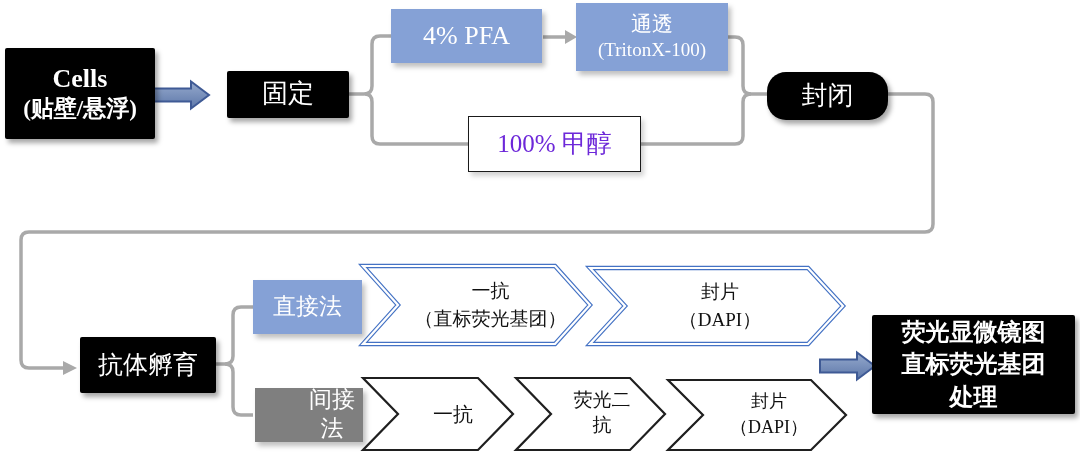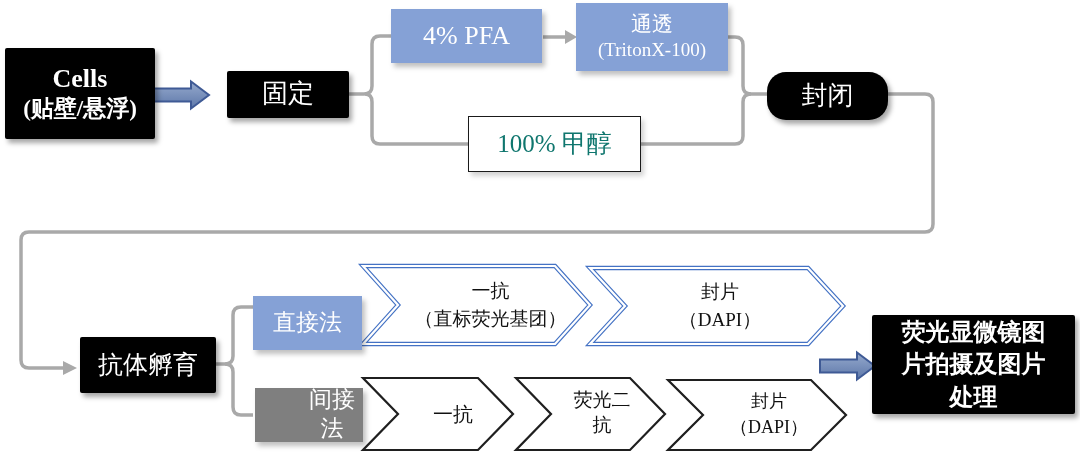--- a/index.html
+++ b/index.html
@@ -14,21 +14,21 @@
   .chevblue-outer{fill:#ffffff;stroke:var(--color-chevron-blue,#4472C4);stroke-width:4.5px;stroke-linejoin:miter;}
   .chevblue-inner{fill:none;stroke:#ffffff;stroke-width:2.2px;stroke-linejoin:miter;}
   .chevblack{fill:#ffffff;stroke:var(--color-chevron-black,#1F1F1F);stroke-width:2.2px;stroke-linejoin:miter;}
   .box{
     position:absolute;display:flex;flex-direction:column;align-items:center;justify-content:center;
     text-align:center;box-sizing:border-box;line-height:1.25;
   }
   .black-box{background:var(--color-black-box,#000);color:#fff;border-radius:2px;box-shadow:3px 4px 5px rgba(0,0,0,0.35);}
   .blue-box{background:var(--color-blue-box,#85A1D6);color:#fff;box-shadow:3px 4px 5px rgba(0,0,0,0.25);}
   .gray-box{background:var(--color-gray-box,#7F7F7F);color:#fff;box-shadow:3px 4px 5px rgba(0,0,0,0.25);}
-  .white-box{background:#fff;border:1.5px solid #1a1a1a;color:#0f766e;box-shadow:3px 4px 5px rgba(0,0,0,0.18);}
+  .white-box{background:#fff;border:1.5px solid #1a1a1a;color:#6d28d9;box-shadow:3px 4px 5px rgba(0,0,0,0.18);}
   .chevlabel{
     position:absolute;display:flex;flex-direction:column;align-items:center;justify-content:center;
     text-align:center;color:#111;font-size:19px;line-height:1.5;
   }
 </style>
 </head>
 <body>
 
 <div class="canvas">
 
@@ -91,31 +91,31 @@
   </div>
 
   <div class="box black-box" style="left:767px;top:72px;width:121px;height:48px;font-size:26px;border-radius:19px;">
     <div>封闭</div>
   </div>
 
   <div class="box black-box" style="left:80px;top:337px;width:136px;height:56px;font-size:25px;">
     <div>抗体孵育</div>
   </div>
 
-  <div class="box blue-box" style="left:253px;top:280px;width:109px;height:54px;font-size:23px;margin-top:16px;">
+  <div class="box blue-box" style="left:253px;top:280px;width:109px;height:54px;font-size:23px;">
     <div>直接法</div>
   </div>
 
   <div class="box gray-box" style="left:255px;top:388px;width:108px;height:54px;font-size:23px;padding-left:46px;">
     <div>间接法</div>
   </div>
 
   <div class="box black-box" style="left:872px;top:315px;width:203px;height:99px;font-size:24px;font-weight:bold;line-height:1.35;">
     <div>荧光显微镜图</div>
-    <div>片拍摄及图片</div>
+    <div>直标荧光基团</div>
     <div>处理</div>
   </div>
 
   <div class="chevlabel" style="left:398px;top:268px;width:185px;height:74px;">
     <div>一抗</div>
     <div>（直标荧光基团）</div>
   </div>
 
   <div class="chevlabel" style="left:620px;top:270px;width:200px;height:72px;">
     <div>封片</div>

